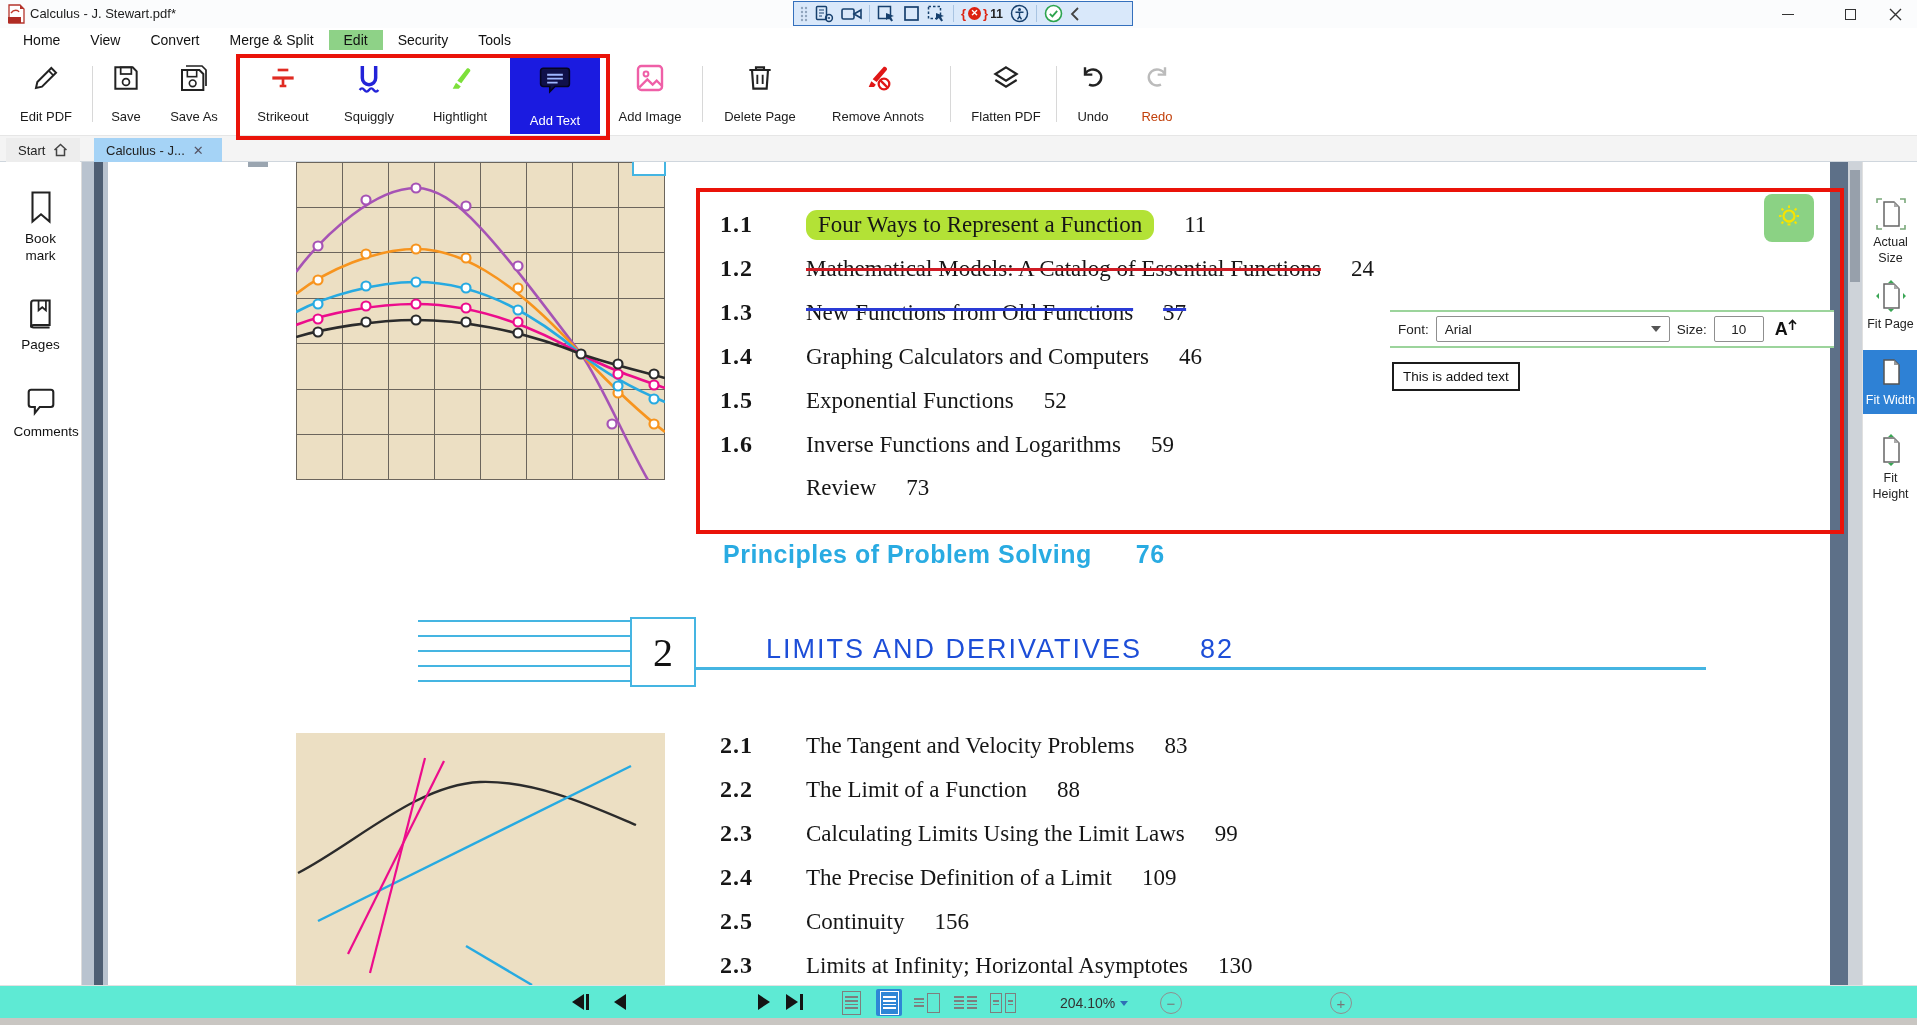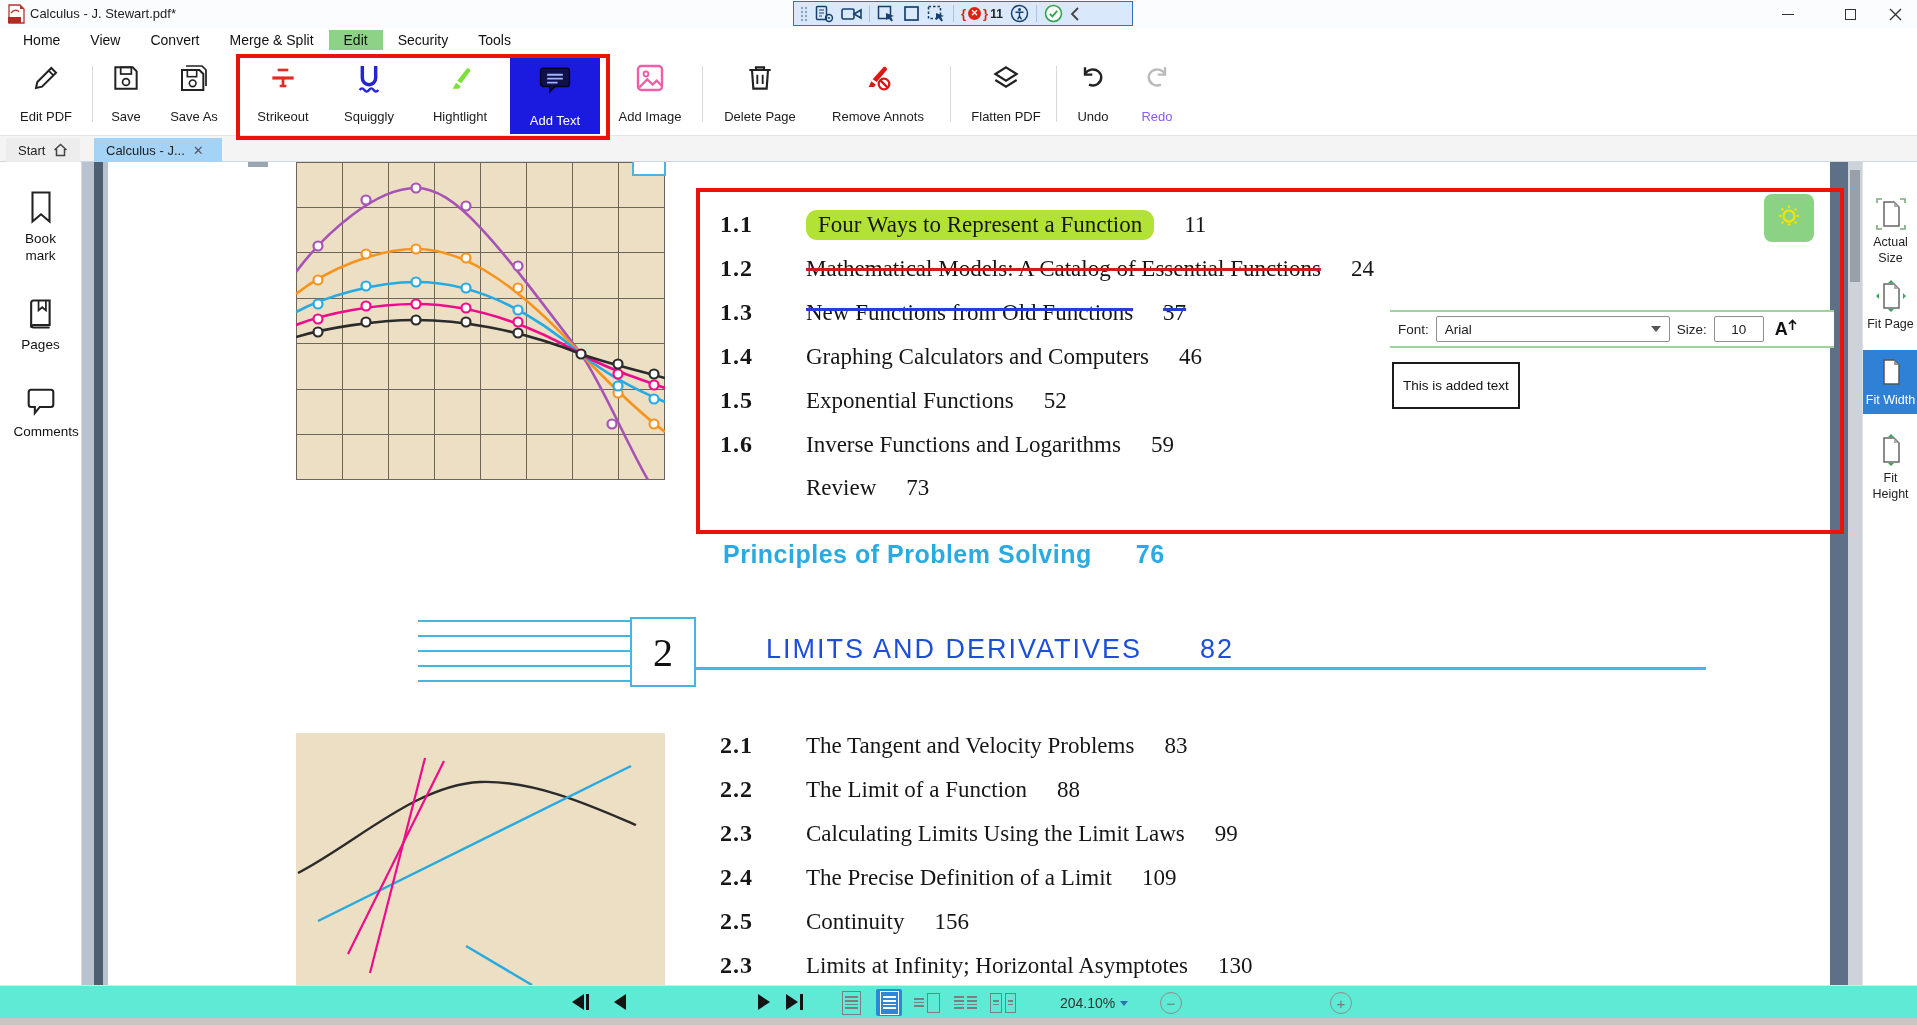--- a/index.html
+++ b/index.html
@@ -77,21 +77,21 @@
   .ch2head { position:absolute; left:658px; top:472px; display:flex; gap:58px; font-size:27px; letter-spacing:2px; color:#1d4ed8; }
   .figure { position:absolute; }
 
   
   .bulb { position:absolute; left:1764px; top:194px; width:50px; height:48px; background:#8bd284; border-radius:8px; display:flex; align-items:center; justify-content:center; z-index:45; }
   .fontbar { position:absolute; left:1390px; top:310px; width:444px; height:38px; background:#fff; border-top:2px solid #9cd49c; border-bottom:2px solid #9cd49c; display:flex; align-items:center; padding:0 8px; gap:7px; z-index:45; font-size:13.5px; color:#222; }
   .fb-select { width:234px; height:26px; border:1px solid #8f8f8f; border-radius:2px; display:flex; align-items:center; padding:0 8px; justify-content:space-between; background:#fff; }
   .caret-down { width:0; height:0; border-left:5px solid transparent; border-right:5px solid transparent; border-top:6px solid #555; }
   .fb-size { width:50px; height:26px; border:1px solid #8f8f8f; border-radius:2px; display:flex; align-items:center; justify-content:center; }
   .fb-grow { display:flex; align-items:flex-start; font-weight:bold; font-size:18px; color:#111; margin-left:4px; }
-  .addedtext { position:absolute; left:1392px; top:362px; background:#fff; border:2px solid #1b1b1b; padding:14px 9px; font-size:13.5px; color:#111; z-index:45; white-space:nowrap; }
+  .addedtext { position:absolute; left:1392px; top:362px; background:#fff; border:2px solid #1b1b1b; padding:5px 9px; font-size:13.5px; color:#111; z-index:45; white-space:nowrap; }
 
   
   .statusbar { position:absolute; left:0; top:985px; width:100%; height:33px; background:#5eead4; border-top:1px solid #e2e2e2; }
   .sb-abs { position:absolute; display:flex; align-items:center; }
   .tri-l { width:0; height:0; border-top:8px solid transparent; border-bottom:8px solid transparent; border-right:12px solid #141414; }
   .tri-r { width:0; height:0; border-top:8px solid transparent; border-bottom:8px solid transparent; border-left:12px solid #141414; }
   .bar-v { width:3px; height:16px; background:#141414; }
   .vicon { width:26px; height:27px; display:flex; align-items:center; justify-content:center; border-radius:2px; }
   .vicon.sel { background:#2e86d6; }
   .zoomtxt { font-size:14px; color:#333; }
@@ -288,21 +288,21 @@
       <span>Flatten PDF</span>
     </div>
     <div class="tdiv" style="left:1056px"></div>
     <div class="tbtn" style="left:1064px;width:58px">
       <svg width="32" height="32" viewBox="0 0 24 24">
         <path d="M6 9c2-3.5 7-4.5 10-2s3 7-.5 9.5c-2 1.3-4.5 1.3-6.5.4" fill="none" stroke="#222" stroke-width="1.8"></path>
         <path d="M6 4v5.5H11.5" fill="none" stroke="#222" stroke-width="1.8"></path>
       </svg>
       <span>Undo</span>
     </div>
-    <div class="tbtn" style="left:1128px;width:58px;color:#8b5cf6">
+    <div class="tbtn" style="left:1128px;width:58px;color:#c2410c">
       <svg width="32" height="32" viewBox="0 0 24 24">
         <path d="M18 9c-2-3.5-7-4.5-10-2s-3 7 .5 9.5c2 1.3 4.5 1.3 6.5.4" fill="none" stroke="#bbb" stroke-width="1.8"></path>
         <path d="M18 4v5.5H12.5" fill="none" stroke="#bbb" stroke-width="1.8"></path>
       </svg>
       <span>Redo</span>
     </div>
   </div>
 
   <div class="redbox" style="left:236px;top:54px;width:374px;height:86px"></div>
 

